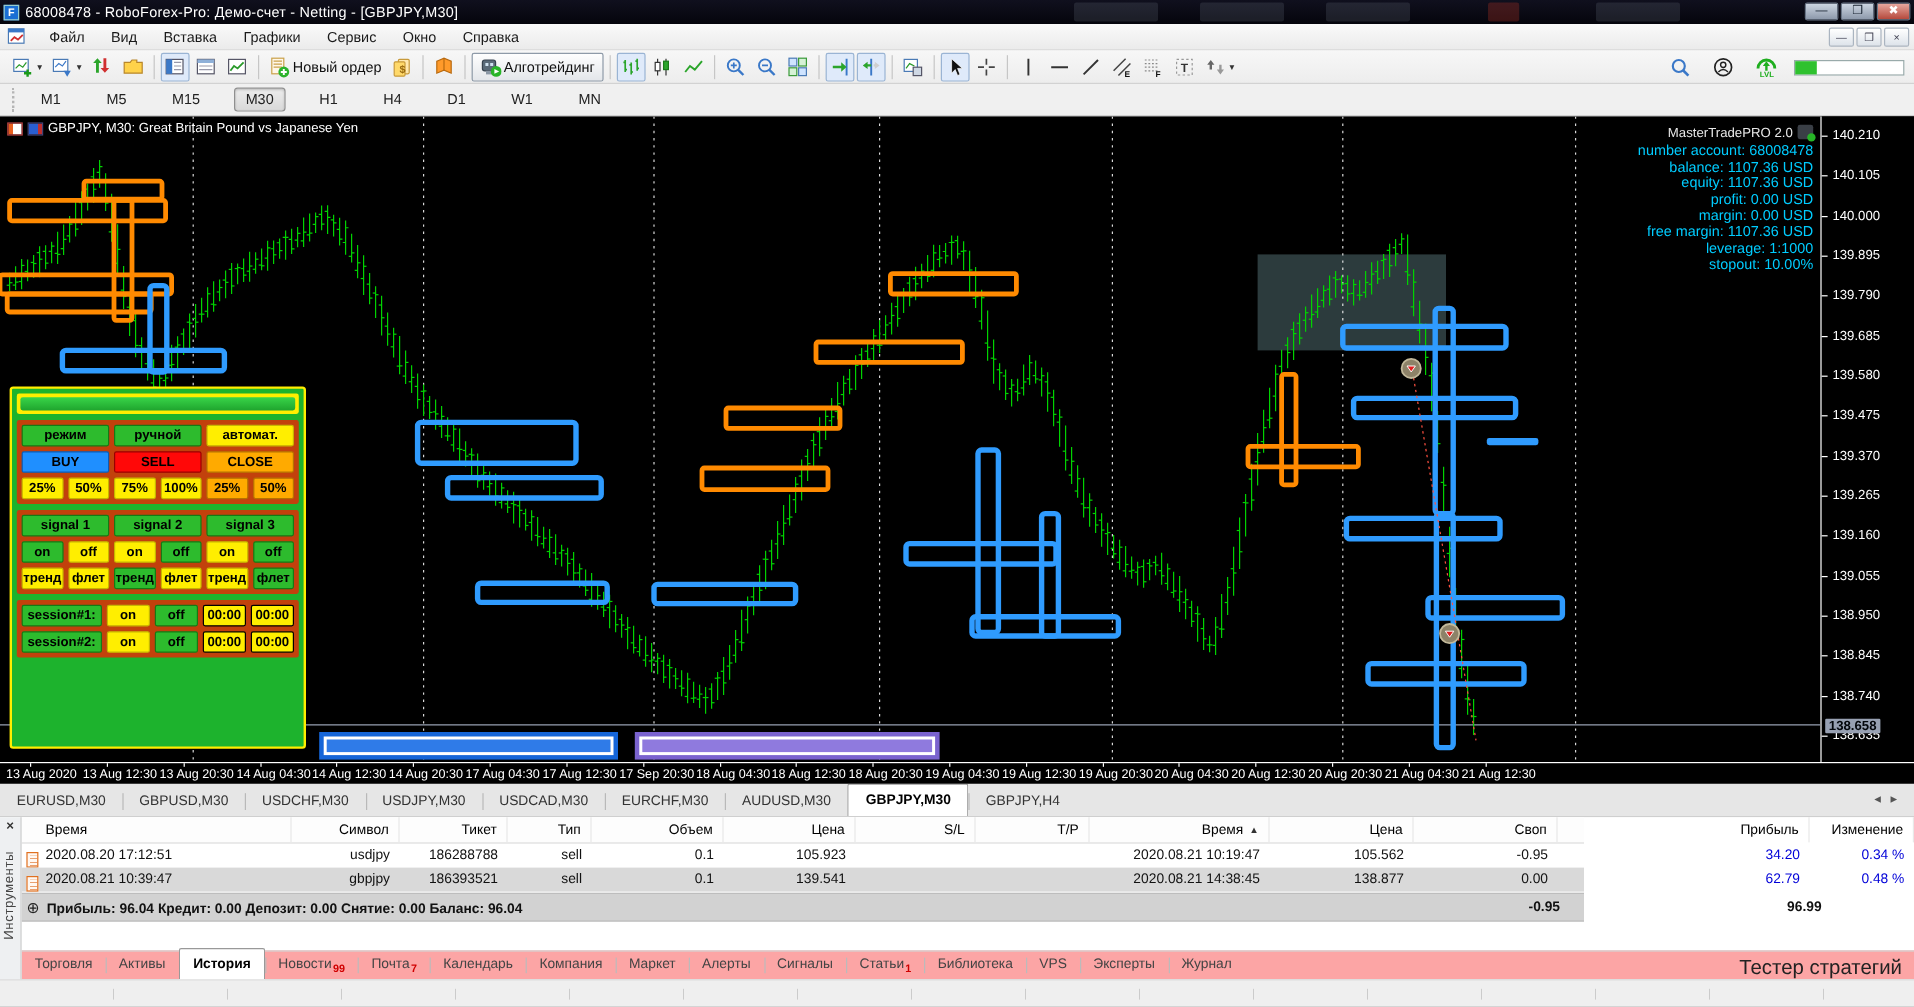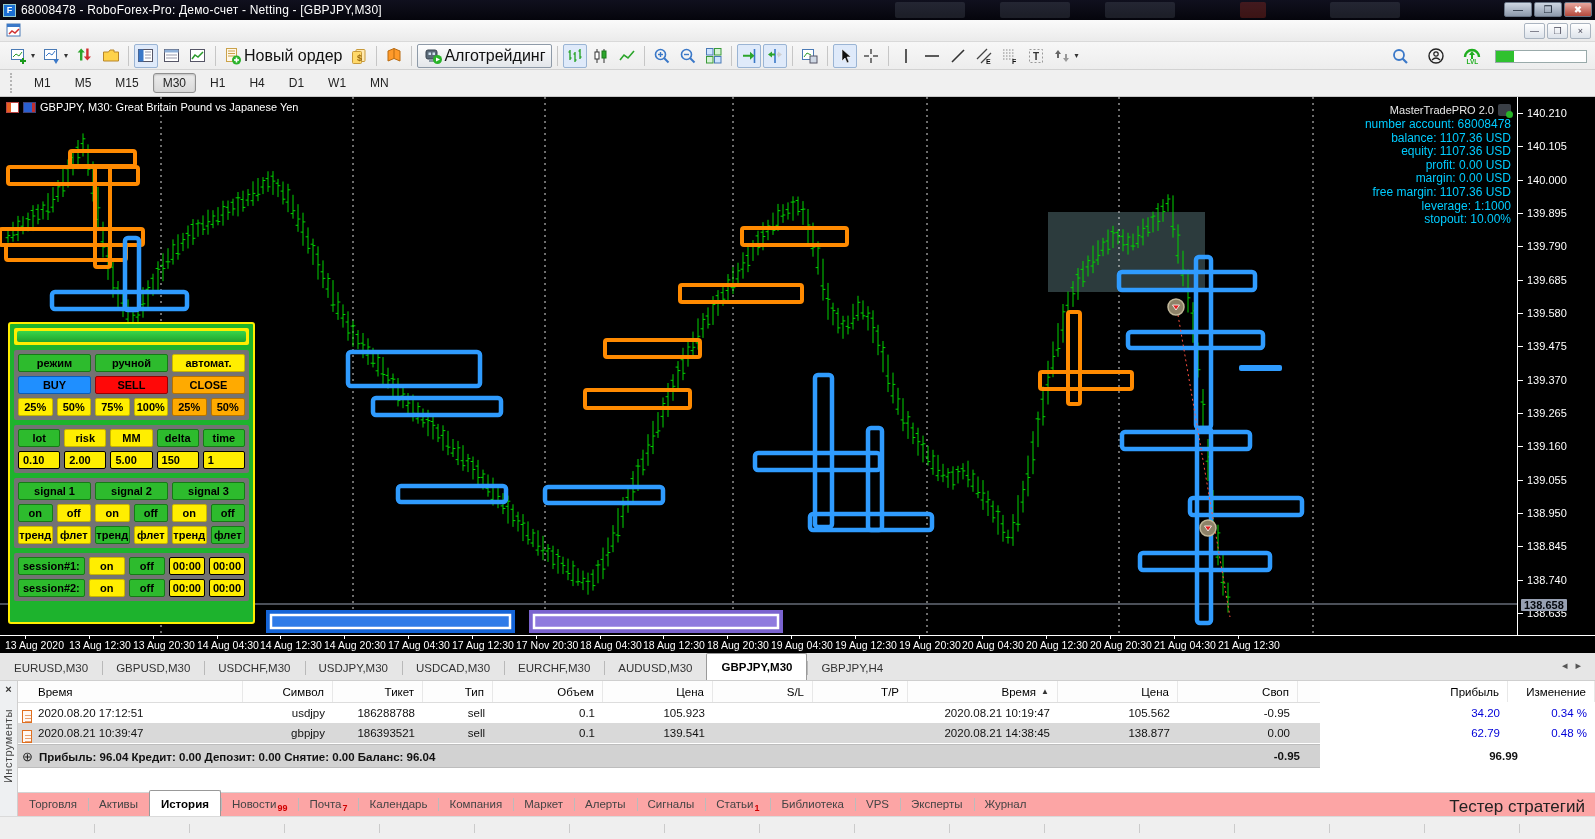--- a/index.html
+++ b/index.html
@@ -30,21 +30,21 @@
   .childbtn { width:21px; height:16px; border:1px solid #aab4c0; border-radius:2px; background:linear-gradient(#fff,#dde3ea);
     font-size:9px; line-height:14px; text-align:center; color:#445;}
   
   .toolbar { position:absolute; left:0; top:42px; width:1595px; height:28px; background:linear-gradient(#f7f7f7,#ededed);
     border-bottom:1px solid #d2d2d2; display:flex; align-items:center; padding-left:6px;}
   .tb-sep { width:1px; height:20px; background:#c6c6c6; margin:0 4px; }
   .tb-btn { height:24px; min-width:24px; display:flex; align-items:center; justify-content:center; border:1px solid transparent;
     border-radius:2px; margin:0 1px; padding:0 2px; gap:2px;}
   .tb-btn.pressed { border-color:#9ab4d4; background:#dfeafa; }
   .tb-btn.framed { border-color:#8e9aa8; background:linear-gradient(#fefefe,#e3e6ea); padding:0 6px;}
-  .tb-label { font-size:16px; color:#111; white-space:nowrap; }
+  .tb-label { font-size:12px; color:#111; white-space:nowrap; }
   .tb-dd { font-size:8px; color:#333; margin-left:1px;}
   .tb-right { position:absolute; right:8px; top:2px; display:flex; align-items:center; gap:10px; }
   .connbar { width:92px; height:13px; border:1px solid #9aa; background:#fff; position:relative;}
   .connbar .fill { position:absolute; left:0; top:0; bottom:0; width:18px; background:#2fc12f; }
   
   .tfbar { position:absolute; left:0; top:70px; width:1595px; height:27px; background:#f0f0f0;
     border-bottom:1px solid #c9c9c9; display:flex; align-items:center; padding-left:10px; gap:2px;}
   .tfbar .grip { width:4px; height:20px; border-left:2px dotted #b5b5b5; margin-right:8px;}
   .tf-btn { padding:2px 9px; font-size:12px; color:#222; border:1px solid transparent; border-radius:3px;}
   .tf-btn.active { border-color:#8f8f8f; background:linear-gradient(#ececec,#d9d9d9); box-shadow:inset 0 1px 2px rgba(0,0,0,.2);}
@@ -65,21 +65,21 @@
   .p-dash { position:absolute; left:0; width:5px; height:1px; background:#fff; }
   .p-cur { position:absolute; left:3px; padding:0 3px; background:#97a0b2; color:#04070c; font-size:11px; font-weight:bold; border-radius:1px; z-index:6;}
   .time-axis { position:absolute; left:0; top:538px; width:1595px; height:18px; background:#000; border-top:1px solid #fff; z-index:4;}
   .t-label { position:absolute; top:3px; color:#fff; font-size:10.5px; white-space:nowrap; }
   .t-tick { position:absolute; top:0; width:1px; height:3px; background:#fff; }
   
   .ea-panel { position:absolute; left:8px; top:225px; width:247px; height:302px; background:#1db32d;
     border:2px solid #ffee00; border-radius:3px; padding:4px; z-index:6; }
   .ea-progress { height:17px; background:#ffee00; border-radius:2px; padding:3px; }
   .ea-progress .bar { height:100%; background:linear-gradient(#39d549,#1fa52e); border-radius:2px;}
-  .ea-sec { background:#737373; border-radius:2px; margin-top:5px; padding:4px; }
+  .ea-sec { background:#c2410c; border-radius:2px; margin-top:5px; padding:4px; }
   .ea-row { display:flex; gap:4px; margin-top:4px; }
   .ea-row:first-child { margin-top:0; }
   .ea-btn { flex:1; height:18px; line-height:16px; text-align:center; font-size:11px; font-weight:bold; color:#000;
     border-radius:2px; white-space:nowrap; overflow:hidden;}
   .ea-green  { background:#2dbb2d; border:1px solid #157a15; }
   .ea-yellow { background:#ffee00; border:1px solid #c7b500; }
   .ea-orange { background:#ffaa00; border:1px solid #b67300; }
   .ea-blue   { background:#1f8fff; border:1px solid #0a5cb8; }
   .ea-red    { background:#ff0808; border:1px solid #990000; }
   .ea-input  { background:#ffee00; border:1px solid #000; text-align:left; padding-left:4px; font-weight:bold;}
@@ -154,20 +154,29 @@
       <div class="winbtn close">✖</div>
     </div>
   </div>
 
   <div class="menubar">
     <svg class="menuicon" viewBox="0 0 16 15">
       <rect x="1" y="1" width="13" height="12" fill="#fff" stroke="#4a7ab5"></rect>
       <rect x="1" y="1" width="13" height="3" fill="#3a78c8"></rect>
       <polyline points="3,11 6,8 9,10 13,6" fill="none" stroke="#d03030" stroke-width="1.5"></polyline>
     </svg>
+    <div id="menu-items" style="display:flex">
+        <div class="menu-item">Файл</div>
+        <div class="menu-item">Вид</div>
+        <div class="menu-item">Вставка</div>
+        <div class="menu-item">Графики</div>
+        <div class="menu-item">Сервис</div>
+        <div class="menu-item">Окно</div>
+        <div class="menu-item">Справка</div>
+      </div>
     <div class="childbtns">
       <div class="childbtn">—</div>
       <div class="childbtn">❒</div>
       <div class="childbtn">×</div>
     </div>
   </div>
 
   <div class="toolbar">
     <div id="toolbar-items" style="display:flex;align-items:center">
         <div class="tb-btn">
@@ -424,21 +433,21 @@
             </svg></span>
         </div>
         <div class="connbar">
           <div class="fill"></div>
         </div>
       </div>
   </div>
 
   <div class="tfbar">
     <span class="grip"></span>
-    <div id="tf-items" style="display:flex;gap:4px">
+    <div id="tf-items" style="display:flex;gap:18px">
         <div class="tf-btn">M1</div>
         <div class="tf-btn">M5</div>
         <div class="tf-btn">M15</div>
         <div class="tf-btn active">M30</div>
         <div class="tf-btn">H1</div>
         <div class="tf-btn">H4</div>
         <div class="tf-btn">D1</div>
         <div class="tf-btn">W1</div>
         <div class="tf-btn">MN</div>
       </div>
@@ -1271,36 +1280,20 @@
             <div class="ea-btn ea-yellow">25%</div>
             <div class="ea-btn ea-yellow">50%</div>
             <div class="ea-btn ea-yellow">75%</div>
             <div class="ea-btn ea-yellow">100%</div>
             <div class="ea-btn ea-orange">25%</div>
             <div class="ea-btn ea-orange">50%</div>
           </div>
         </div>
         <div class="ea-sec">
           <div class="ea-row">
-            <div class="ea-btn ea-green">lot</div>
-            <div class="ea-btn ea-yellow">risk</div>
-            <div class="ea-btn ea-yellow">MM</div>
-            <div class="ea-btn ea-green">delta</div>
-            <div class="ea-btn ea-green">time</div>
-          </div>
-          <div class="ea-row">
-            <div class="ea-btn ea-input">0.10</div>
-            <div class="ea-btn ea-input">2.00</div>
-            <div class="ea-btn ea-input">5.00</div>
-            <div class="ea-btn ea-input">150</div>
-            <div class="ea-btn ea-input">1</div>
-          </div>
-        </div>
-        <div class="ea-sec">
-          <div class="ea-row">
             <div class="ea-btn ea-green" style="flex: 1 1 0%;">signal 1</div>
             <div class="ea-btn ea-green" style="flex: 1 1 0%;">signal 2</div>
             <div class="ea-btn ea-green" style="flex: 1 1 0%;">signal 3</div>
           </div>
           <div class="ea-row">
             <div class="ea-btn ea-green">on</div>
             <div class="ea-btn ea-yellow">off</div>
             <div class="ea-btn ea-yellow">on</div>
             <div class="ea-btn ea-green">off</div>
             <div class="ea-btn ea-yellow">on</div>
@@ -1379,21 +1372,21 @@
         <div class="t-label" style="left: 197px;">14 Aug 04:30</div>
         <div class="t-tick" style="left: 280px;"></div>
         <div class="t-label" style="left: 260px;">14 Aug 12:30</div>
         <div class="t-tick" style="left: 344px;"></div>
         <div class="t-label" style="left: 324px;">14 Aug 20:30</div>
         <div class="t-tick" style="left: 408px;"></div>
         <div class="t-label" style="left: 388px;">17 Aug 04:30</div>
         <div class="t-tick" style="left: 472px;"></div>
         <div class="t-label" style="left: 452px;">17 Aug 12:30</div>
         <div class="t-tick" style="left: 536px;"></div>
-        <div class="t-label" style="left: 516px;">17 Nov 20:30</div>
+        <div class="t-label" style="left: 516px;">17 Sep 20:30</div>
         <div class="t-tick" style="left: 600px;"></div>
         <div class="t-label" style="left: 580px;">18 Aug 04:30</div>
         <div class="t-tick" style="left: 663px;"></div>
         <div class="t-label" style="left: 643px;">18 Aug 12:30</div>
         <div class="t-tick" style="left: 727px;"></div>
         <div class="t-label" style="left: 707px;">18 Aug 20:30</div>
         <div class="t-tick" style="left: 791px;"></div>
         <div class="t-label" style="left: 771px;">19 Aug 04:30</div>
         <div class="t-tick" style="left: 855px;"></div>
         <div class="t-label" style="left: 835px;">19 Aug 12:30</div>

